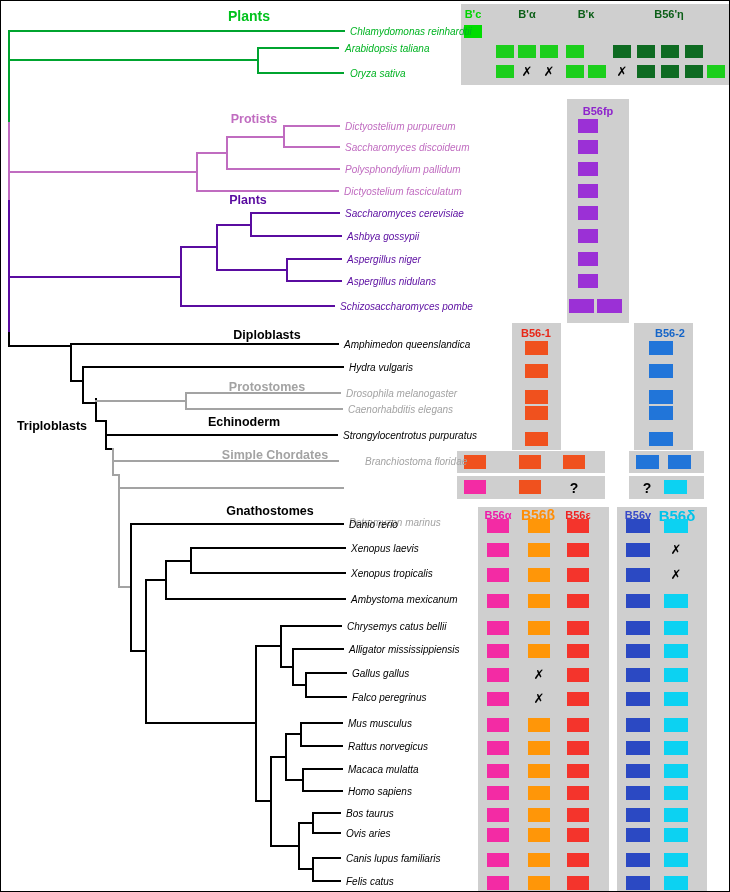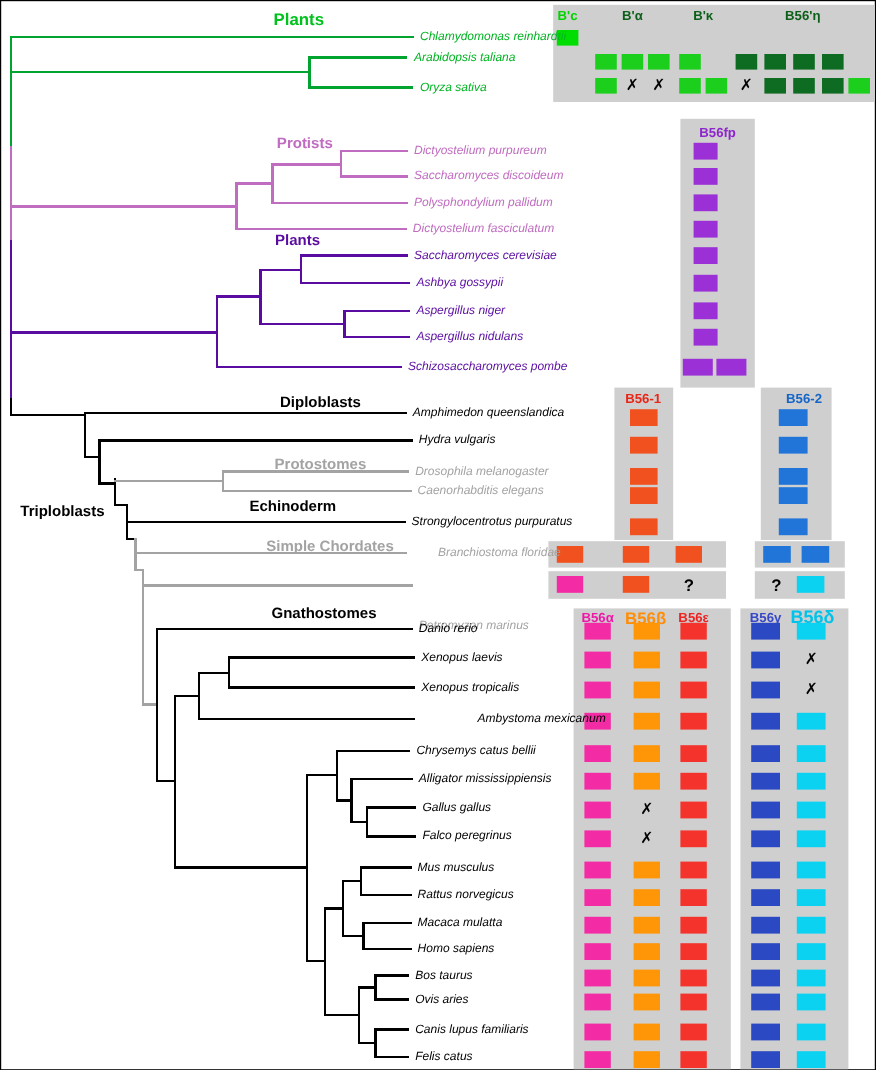--- a/index.html
+++ b/index.html
@@ -297,21 +297,21 @@
       <div class="species-label" style="left: 343px; top: 343px; color: rgb(0, 0, 0);">Amphimedon queenslandica</div>
       <div class="species-label" style="left: 348px; top: 366px; color: rgb(0, 0, 0);">Hydra vulgaris</div>
       <div class="species-label" style="left: 345px; top: 392px; color: rgb(163, 163, 163);">Drosophila melanogaster</div>
       <div class="species-label" style="left: 347px; top: 408px; color: rgb(163, 163, 163);">Caenorhabditis elegans</div>
       <div class="species-label" style="left: 342px; top: 434px; color: rgb(0, 0, 0);">Strongylocentrotus purpuratus</div>
       <div class="species-label" style="left: 343px; top: 460px; color: rgb(163, 163, 163); margin-left: 21px;">Branchiostoma floridae</div>
       <div class="species-label" style="left: 348px; top: 487px; color: rgb(163, 163, 163); margin-top: 34px;">Petromyzon marinus</div>
       <div class="species-label" style="left: 348px; top: 523px; color: rgb(0, 0, 0);">Danio rerio</div>
       <div class="species-label" style="left: 350px; top: 547px; color: rgb(0, 0, 0);">Xenopus laevis</div>
       <div class="species-label" style="left: 350px; top: 572px; color: rgb(0, 0, 0);">Xenopus tropicalis</div>
-      <div class="species-label" style="left: 350px; top: 598px; color: rgb(0, 0, 0); margin-left: 47px;">Ambystoma mexicanum</div>
+      <div class="species-label" style="left: 350px; top: 598px; color: rgb(0, 0, 0);">Ambystoma mexicanum</div>
       <div class="species-label" style="left: 346px; top: 625px; color: rgb(0, 0, 0);">Chrysemys catus bellii</div>
       <div class="species-label" style="left: 348px; top: 648px; color: rgb(0, 0, 0);">Alligator mississippiensis</div>
       <div class="species-label" style="left: 351px; top: 672px; color: rgb(0, 0, 0);">Gallus gallus</div>
       <div class="species-label" style="left: 351px; top: 696px; color: rgb(0, 0, 0);">Falco peregrinus</div>
       <div class="species-label" style="left: 347px; top: 722px; color: rgb(0, 0, 0);">Mus musculus</div>
       <div class="species-label" style="left: 347px; top: 745px; color: rgb(0, 0, 0);">Rattus norvegicus</div>
       <div class="species-label" style="left: 347px; top: 768px; color: rgb(0, 0, 0);">Macaca mulatta</div>
       <div class="species-label" style="left: 347px; top: 790px; color: rgb(0, 0, 0);">Homo sapiens</div>
       <div class="species-label" style="left: 345px; top: 812px; color: rgb(0, 0, 0);">Bos taurus</div>
       <div class="species-label" style="left: 345px; top: 832px; color: rgb(0, 0, 0);">Ovis aries</div>

